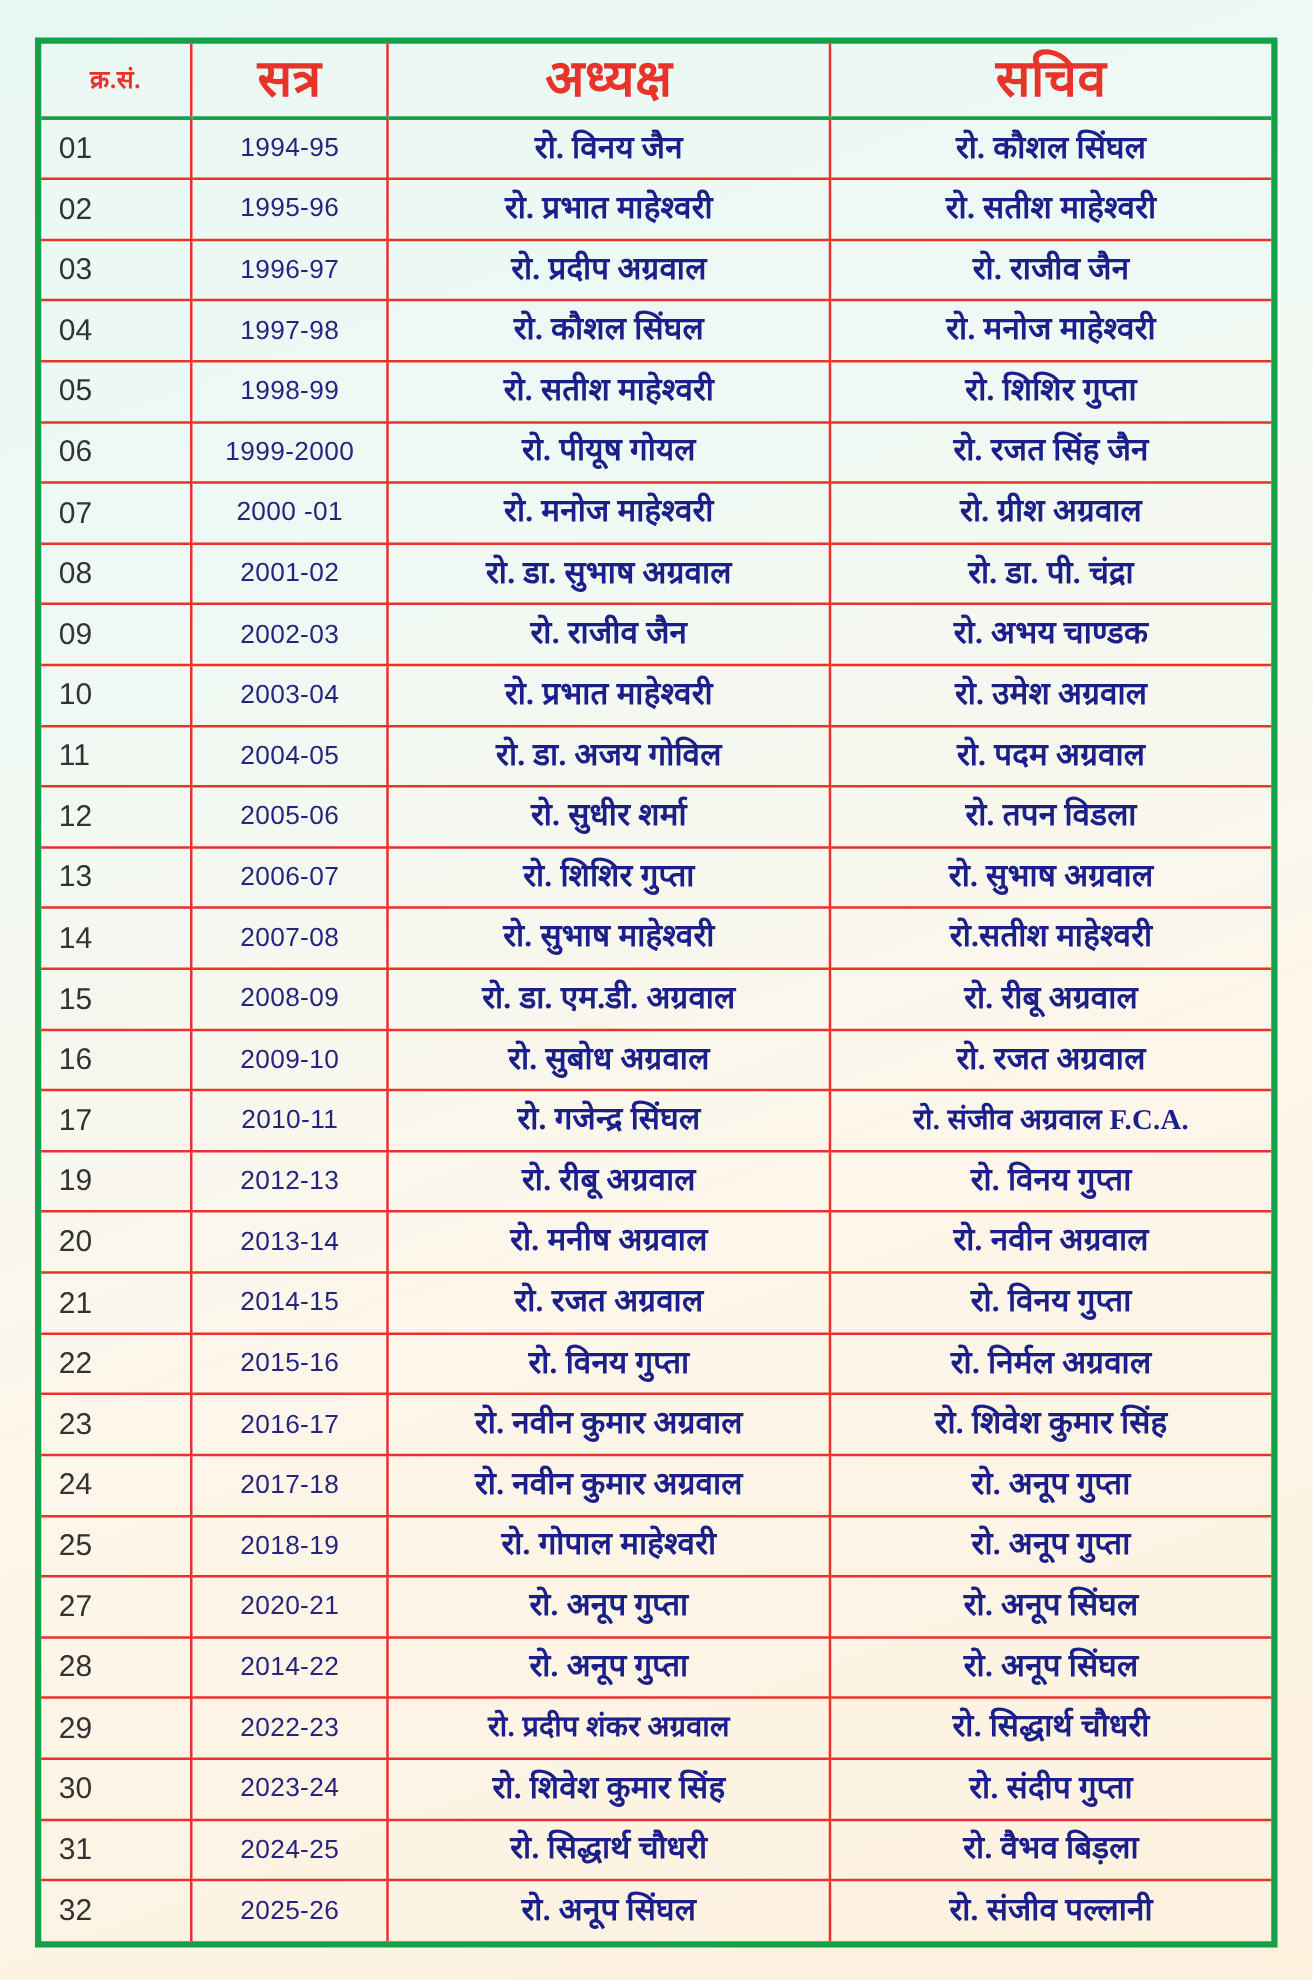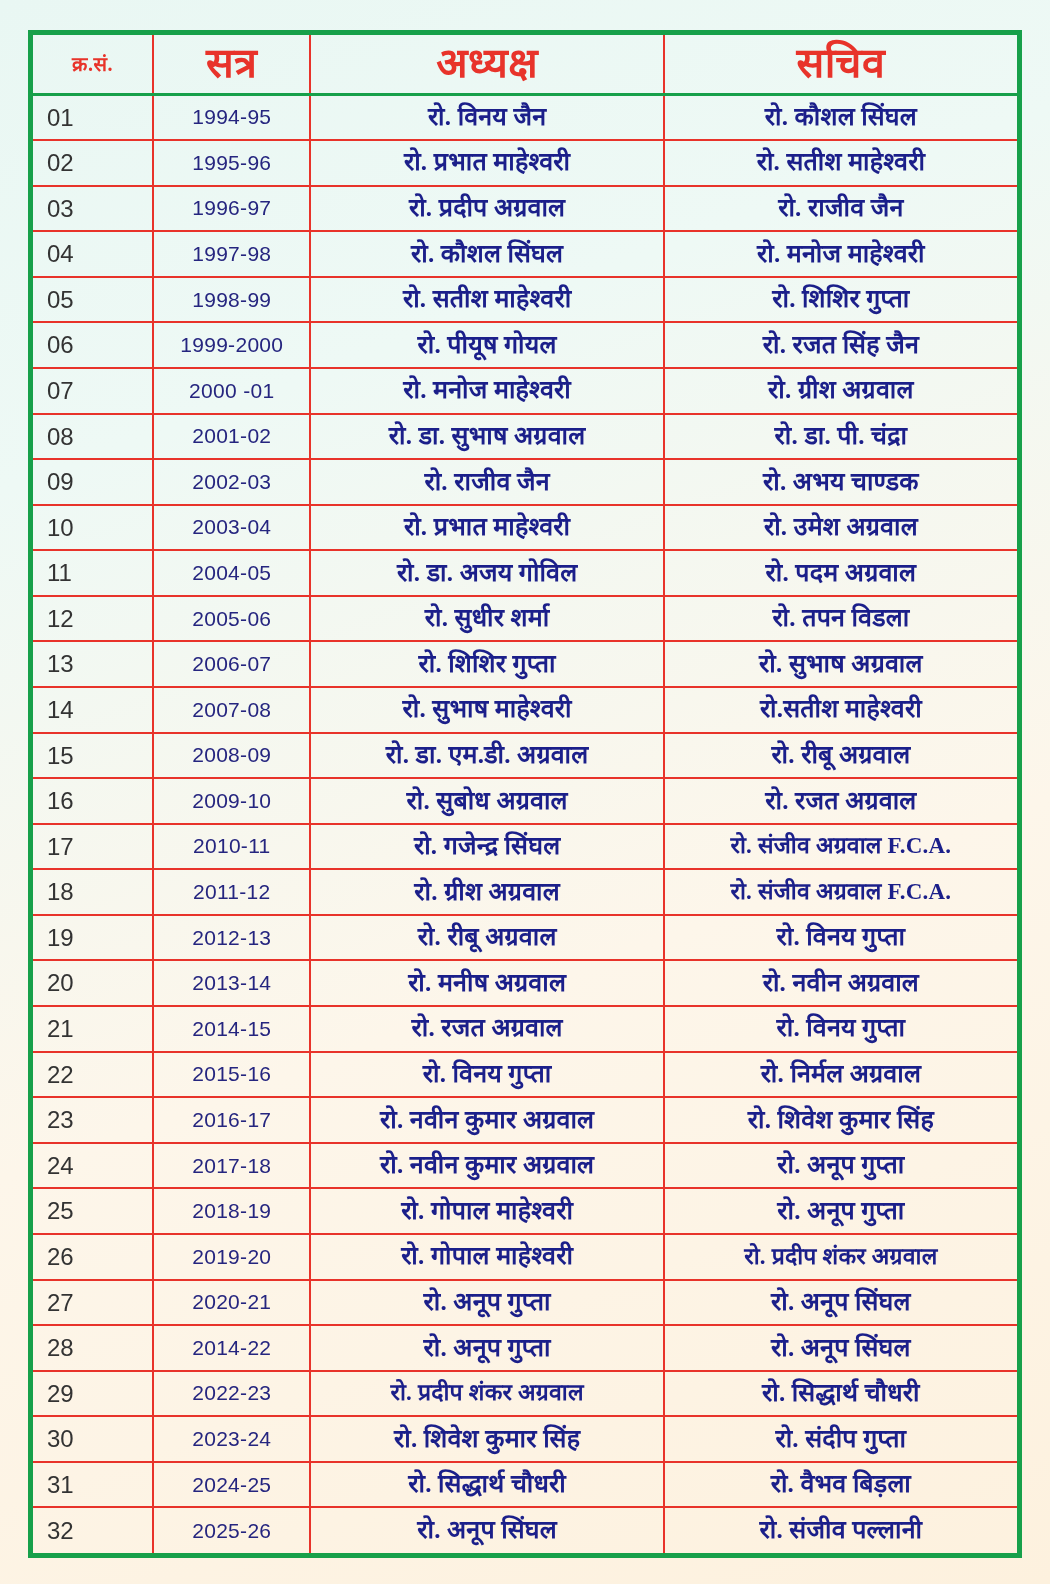--- a/index.html
+++ b/index.html
@@ -214,26 +214,20 @@
             <td class="name">रो. सुबोध अग्रवाल</td>
             <td class="name">रो. रजत अग्रवाल</td>
           </tr>
           <tr>
             <td class="sn">17</td>
             <td class="sess">2010-11</td>
             <td class="name">रो. गजेन्द्र सिंघल</td>
             <td class="name small">रो. संजीव अग्रवाल F.C.A.</td>
           </tr>
           <tr>
-            <td class="sn">18</td>
-            <td class="sess">2011-12</td>
-            <td class="name">रो. ग्रीश अग्रवाल</td>
-            <td class="name small">रो. संजीव अग्रवाल F.C.A.</td>
-          </tr>
-          <tr>
             <td class="sn">19</td>
             <td class="sess">2012-13</td>
             <td class="name">रो. रीबू अग्रवाल</td>
             <td class="name">रो. विनय गुप्ता</td>
           </tr>
           <tr>
             <td class="sn">20</td>
             <td class="sess">2013-14</td>
             <td class="name">रो. मनीष अग्रवाल</td>
             <td class="name">रो. नवीन अग्रवाल</td>
@@ -260,26 +254,20 @@
             <td class="sn">24</td>
             <td class="sess">2017-18</td>
             <td class="name">रो. नवीन कुमार अग्रवाल</td>
             <td class="name">रो. अनूप गुप्ता</td>
           </tr>
           <tr>
             <td class="sn">25</td>
             <td class="sess">2018-19</td>
             <td class="name">रो. गोपाल माहेश्वरी</td>
             <td class="name">रो. अनूप गुप्ता</td>
-          </tr>
-          <tr>
-            <td class="sn">26</td>
-            <td class="sess">2019-20</td>
-            <td class="name">रो. गोपाल माहेश्वरी</td>
-            <td class="name small">रो. प्रदीप शंकर अग्रवाल</td>
           </tr>
           <tr>
             <td class="sn">27</td>
             <td class="sess">2020-21</td>
             <td class="name">रो. अनूप गुप्ता</td>
             <td class="name">रो. अनूप सिंघल</td>
           </tr>
           <tr>
             <td class="sn">28</td>
             <td class="sess">2014-22</td>

